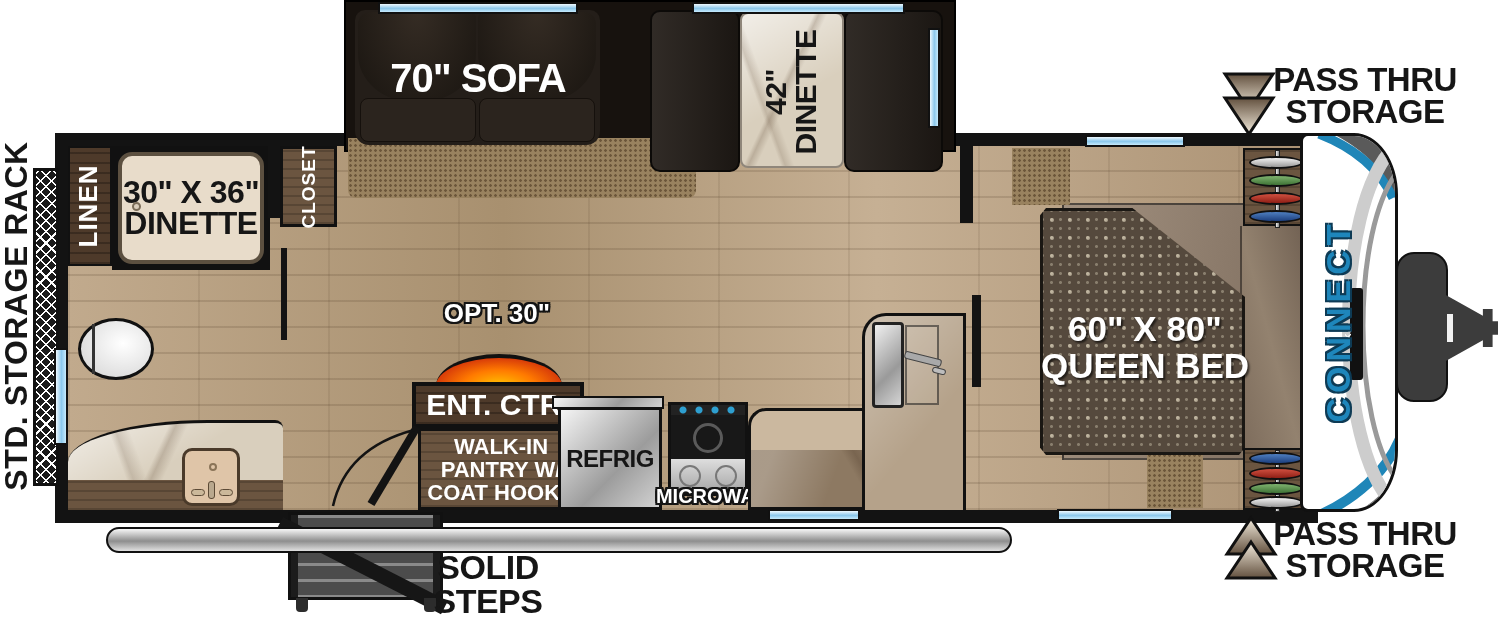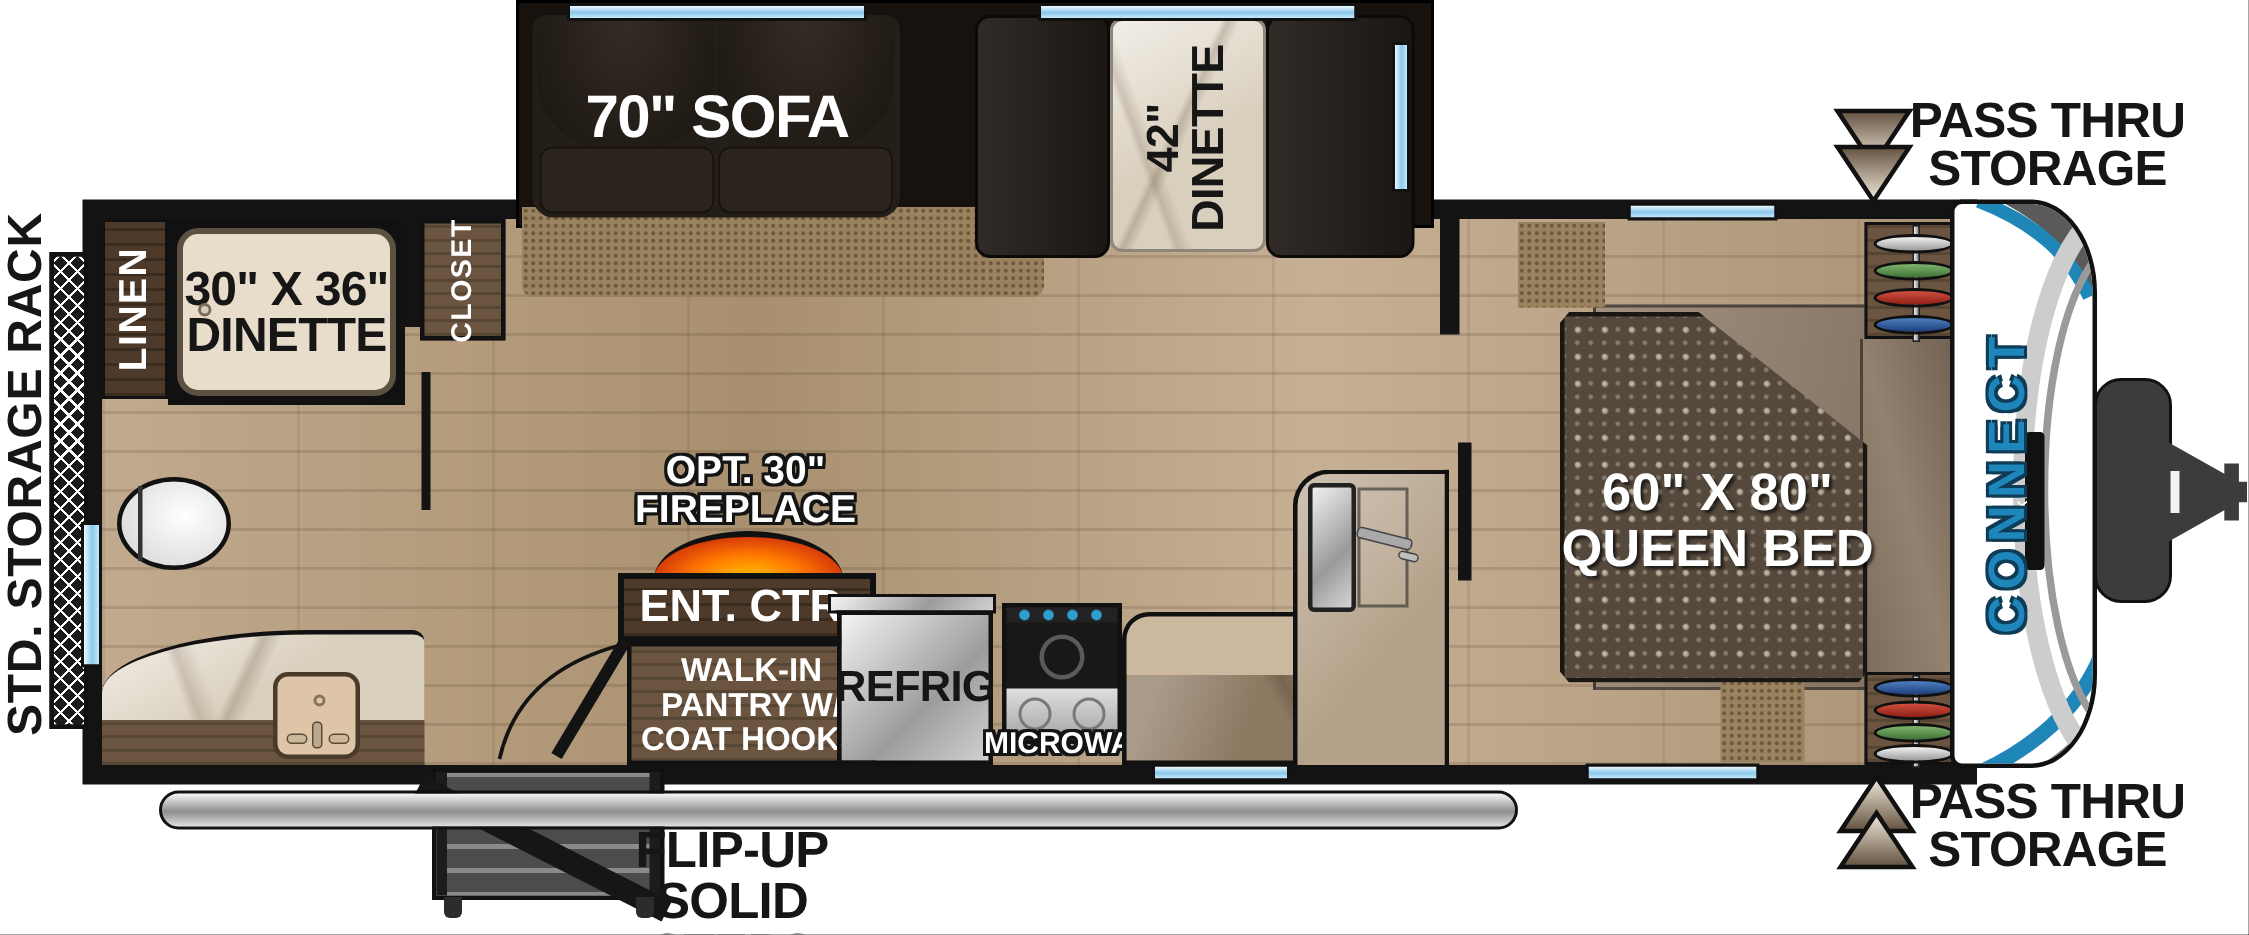--- a/index.html
+++ b/index.html
@@ -98,38 +98,37 @@
     <div class="abs" style="left:6px;top:38px;width:14px;height:7px;background:#cbb89a;border:1px solid #5c4a36;border-radius:4px"></div>
     <div class="abs" style="left:34px;top:38px;width:14px;height:7px;background:#cbb89a;border:1px solid #5c4a36;border-radius:4px"></div>
   </div>
 
   <div class="abs midwood" style="left:280px;top:146px;width:57px;height:81px;border:3px solid #111"></div>
   <div class="abs vrot wlbl" style="left:264px;top:177px;width:90px;height:20px;font-size:19px;letter-spacing:1px"><span>CLOSET</span></div>
 
   <div class="abs" style="left:436px;top:354px;width:126px;height:32px;background:radial-gradient(ellipse at 50% 100%,#ffc400 0%,#ff7a00 40%,#d2330a 75%,#8f1d05 100%);border-top:4px solid #111;border-radius:63px 63px 0 0 / 32px 32px 0 0"></div>
   <div class="abs olb" style="left:407px;top:300px;width:180px;font-size:26px;line-height:26px;text-align:center">
     <div>OPT. 30"</div>
-    <div>FIREPLACE</div>
   </div>
 
   <div class="abs darkwood" style="left:412px;top:382px;width:172px;height:46px;border:4px solid #111;display:flex;align-items:center;justify-content:center">
     <span class="wlbl" style="font-size:30px">ENT. CTR.</span>
   </div>
 
   <div class="abs midwood" style="left:418px;top:428px;width:166px;height:82px;border:3px solid #111;display:flex;flex-direction:column;align-items:center;justify-content:center">
     <div class="wlbl" style="font-size:22px;line-height:23px">
       <div>WALK-IN</div>
       <div>PANTRY W/</div>
       <div>COAT HOOKS</div>
     </div>
   </div>
 
   <div class="abs silver" style="left:552px;top:396px;width:112px;height:13px;border-width:2px"></div>
   <div class="abs silver" style="left:558px;top:407px;width:104px;height:103px;display:flex;align-items:center;justify-content:center">
-    <span class="lbl" style="font-size:29px">REFRIG</span>
+    <span class="lbl" style="font-size:24px">REFRIG</span>
   </div>
 
   <div class="abs" style="left:668px;top:402px;width:80px;height:94px;border:3px solid #111;background:#181818">
     <div class="abs" style="left:0;top:0;width:74px;height:10px;background:#222;background-image:radial-gradient(circle at 12px 5px,#2e9fd0 3px,rgba(0,0,0,0) 4px),radial-gradient(circle at 28px 5px,#2e9fd0 3px,rgba(0,0,0,0) 4px),radial-gradient(circle at 44px 5px,#2e9fd0 3px,rgba(0,0,0,0) 4px),radial-gradient(circle at 60px 5px,#2e9fd0 3px,rgba(0,0,0,0) 4px)"></div>
     <div class="abs" style="left:22px;top:18px;width:30px;height:30px;border:3px solid #5a5a5a;border-radius:50%"></div>
     <div class="abs" style="left:0;top:54px;width:74px;height:34px;background:linear-gradient(#dedede,#a5a5a5)">
       <div class="abs" style="left:8px;top:6px;width:22px;height:22px;border:2px solid #787878;border-radius:50%"></div>
       <div class="abs" style="left:44px;top:6px;width:22px;height:22px;border:2px solid #787878;border-radius:50%"></div>
     </div>
   </div>
@@ -228,21 +227,20 @@
       </defs>
     <polygon points="27,4 51,40 3,40" fill="url(#gUp)" stroke="#111" stroke-width="3"></polygon>
     <polygon points="27,28 51,64 3,64" fill="url(#gUp)" stroke="#111" stroke-width="3"></polygon>
   </svg>
   <div class="abs lbl" style="left:1265px;top:518px;width:200px;font-size:33px;line-height:32px">
     <div>PASS THRU</div>
     <div>STORAGE</div>
   </div>
 
   <div class="abs lbl" style="left:388px;top:550px;width:200px;font-size:34px;line-height:34px">
-    <div>FLIP-UP</div>
     <div>SOLID STEPS</div>
   </div>
 
   <svg class="abs" style="left:0;top:0;pointer-events:none" width="1499" height="623" viewBox="0 0 1499 623">
     <line x1="371" y1="504" x2="417" y2="427" stroke="#131313" stroke-width="8"></line>
     <path d="M 333 506 Q 346 448, 414 430" stroke="#131313" stroke-width="2.5" fill="none"></path>
   </svg>
 
 </div>
 

